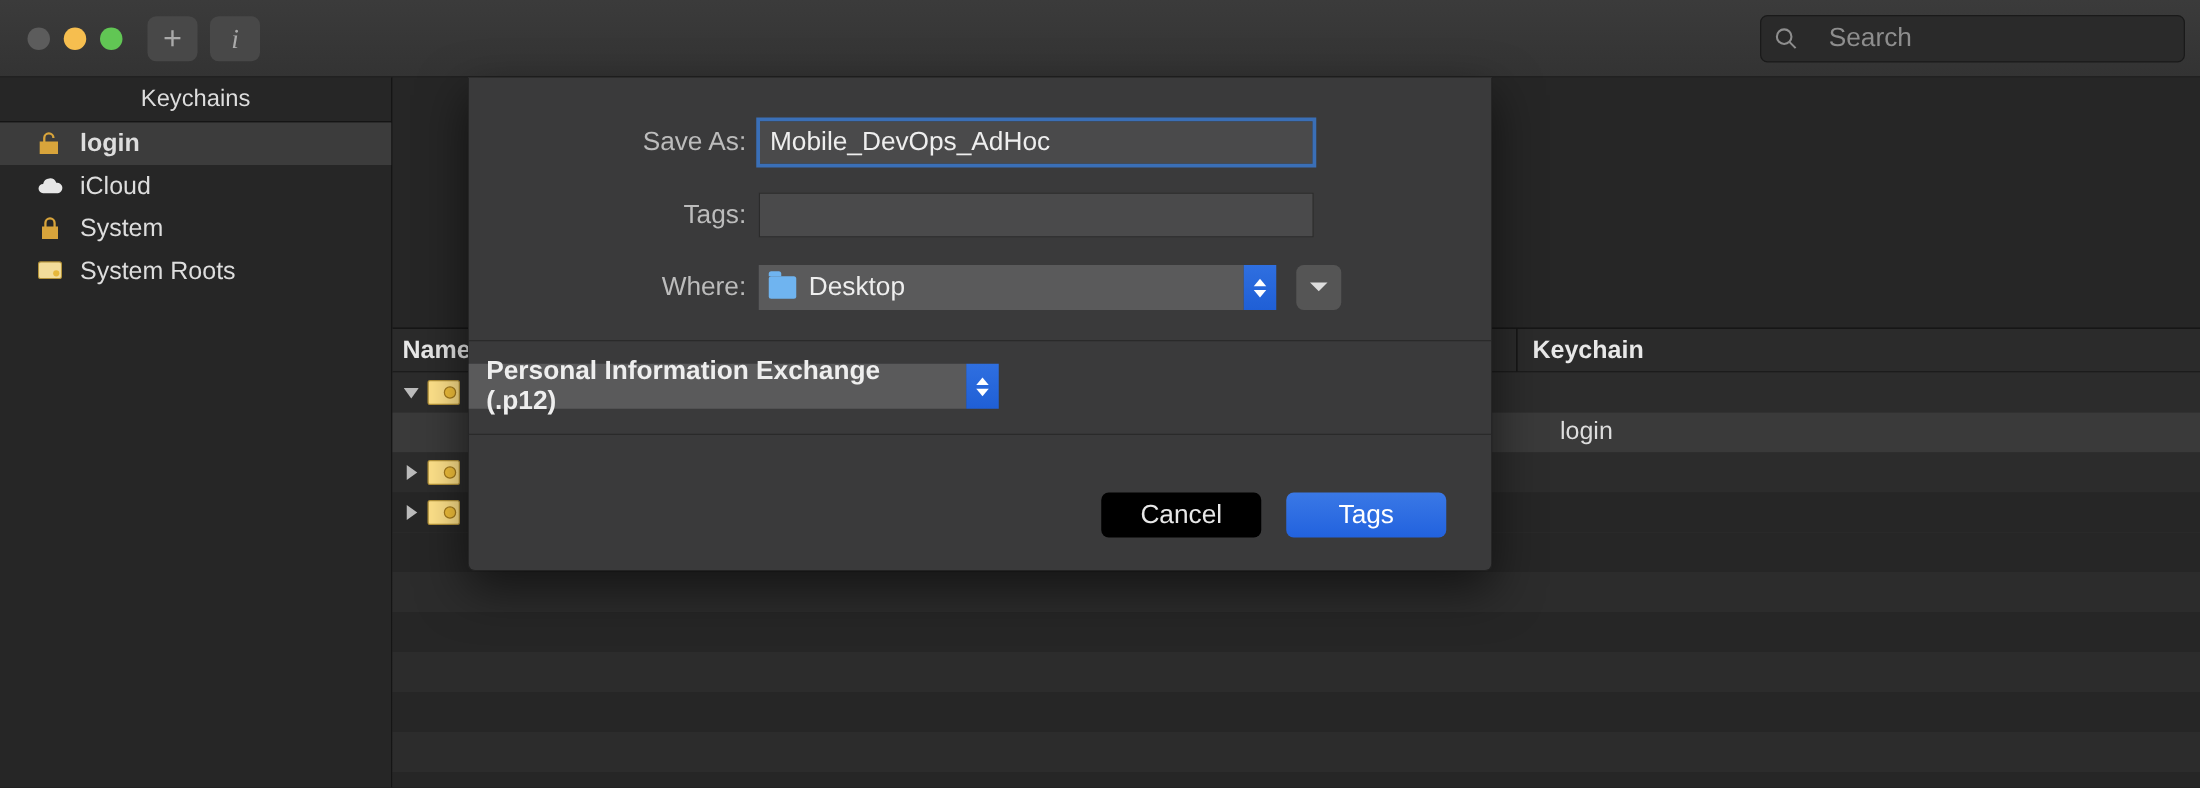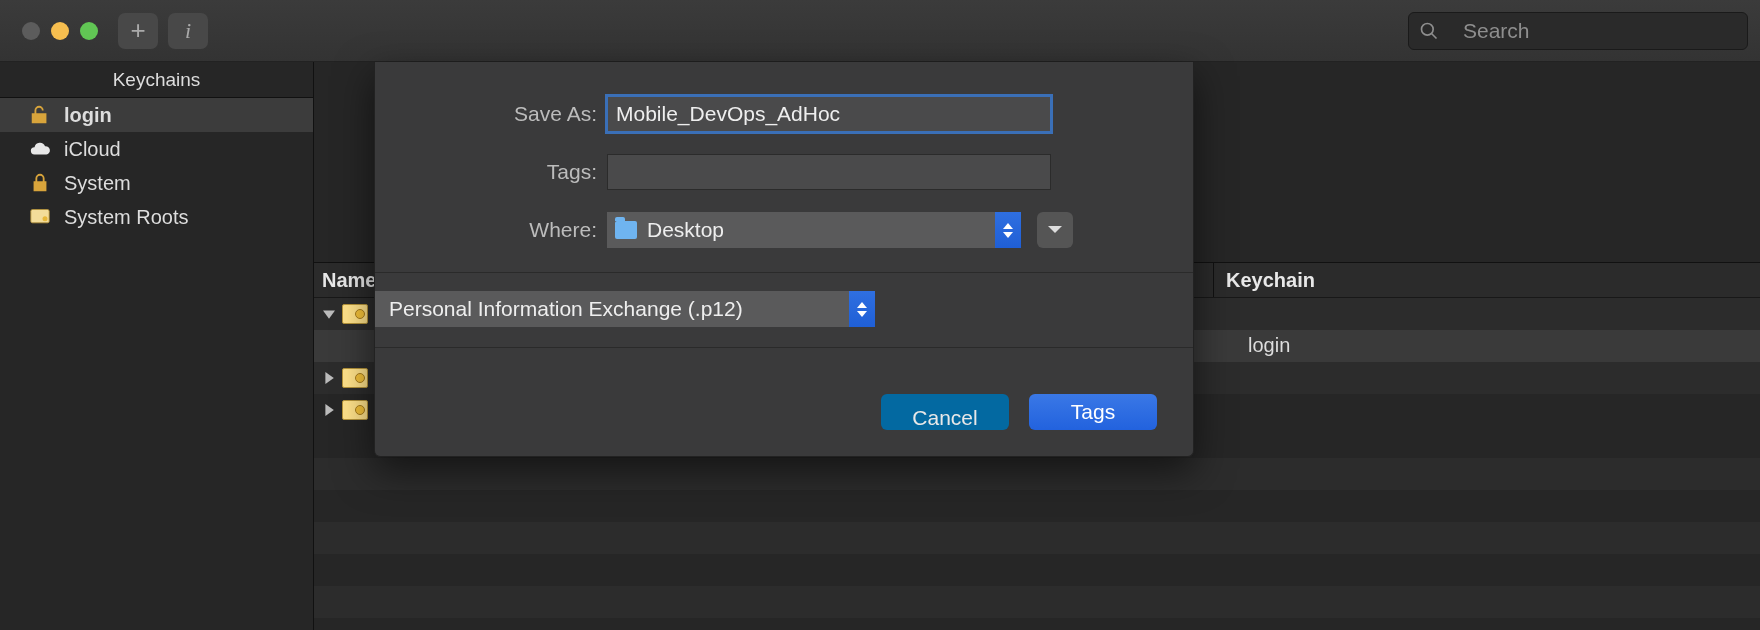--- a/index.html
+++ b/index.html
@@ -128,34 +128,34 @@
   .stepper .up { border-bottom:6px solid #fff;}
   .stepper .dn { border-top:6px solid #fff;}
   .expand-btn {
     width:36px; height:36px; margin-left:16px;
     background:#555; border-radius:6px;
     display:flex; align-items:center; justify-content:center;
   }
   .expand-btn svg { width:16px; height:10px; fill:#ddd;}
   .divider { height:1px; background:#2a2a2a; margin:24px 0 0 0;}
   .format-select {
-    width:500px; height:36px; margin-left:0;
-    display:flex; align-items:flex-start;
+    width:424px; height:36px; margin-left:0;
+    display:flex; align-items:flex-start;font-weight:bold;
   }
   .format-body {
     flex:1; height:100%; background:#5a5a5b; display:flex; align-items:center;
     padding:0 14px; font-size:21px; color:#eee;
   }
   .buttons { position:absolute; right:36px; bottom:26px; display:flex; gap:20px;}
   .btn {
     min-width:128px; height:36px; border-radius:6px;
     display:flex; align-items:center; justify-content:center;
     font-size:21px;
   }
-  .btn.cancel { background:#0369a1; color:#e8e8e8;align-items:flex-end;}
+  .btn.cancel { background:#000000; color:#e8e8e8;}
   .btn.save   { background: linear-gradient(#3a78e6,#2262de); color:#fff;}
 </style>
 </head>
 <body>
 
 <div class="titlebar">
   <div class="traffic">
     <div class="tl close"></div>
     <div class="tl min"></div>
     <div class="tl max"></div>

